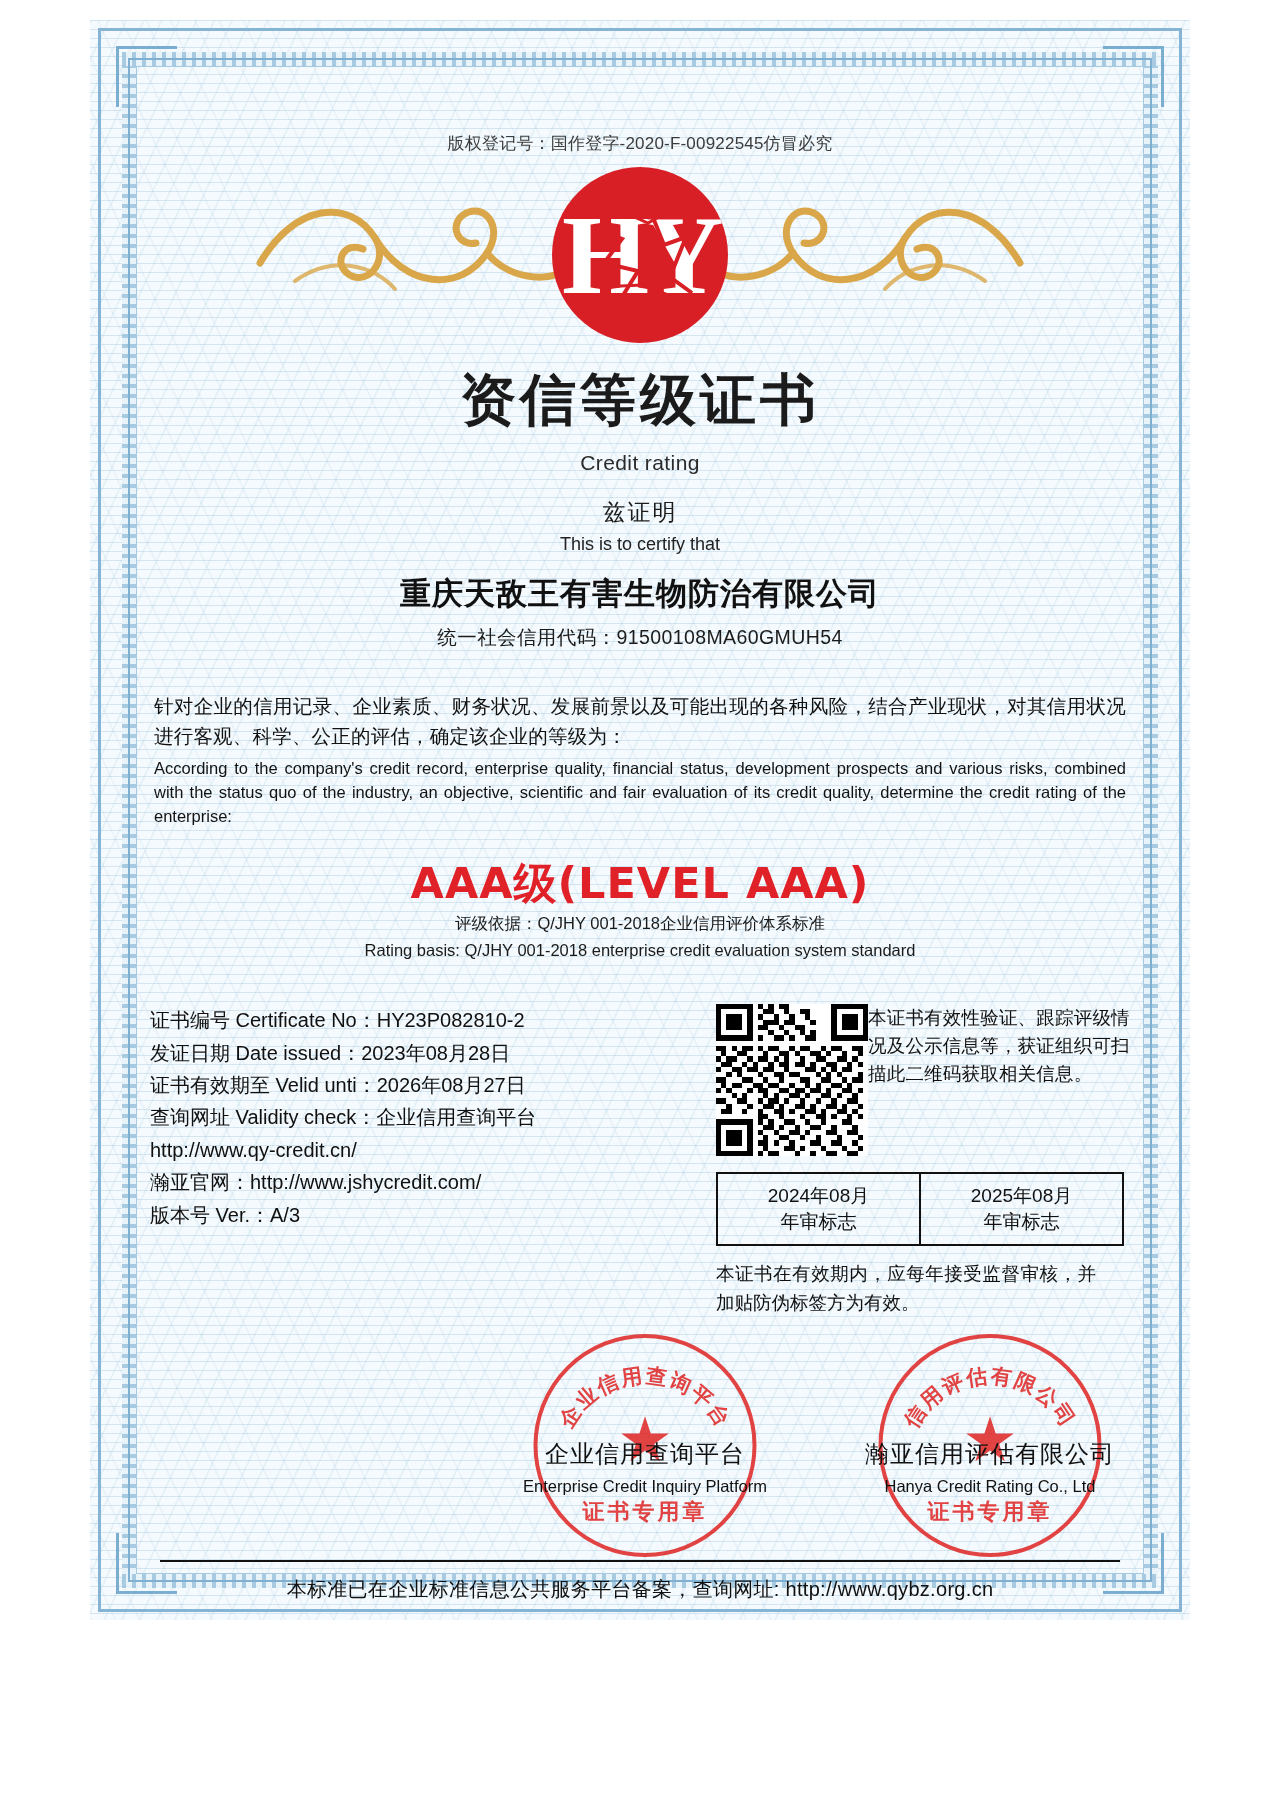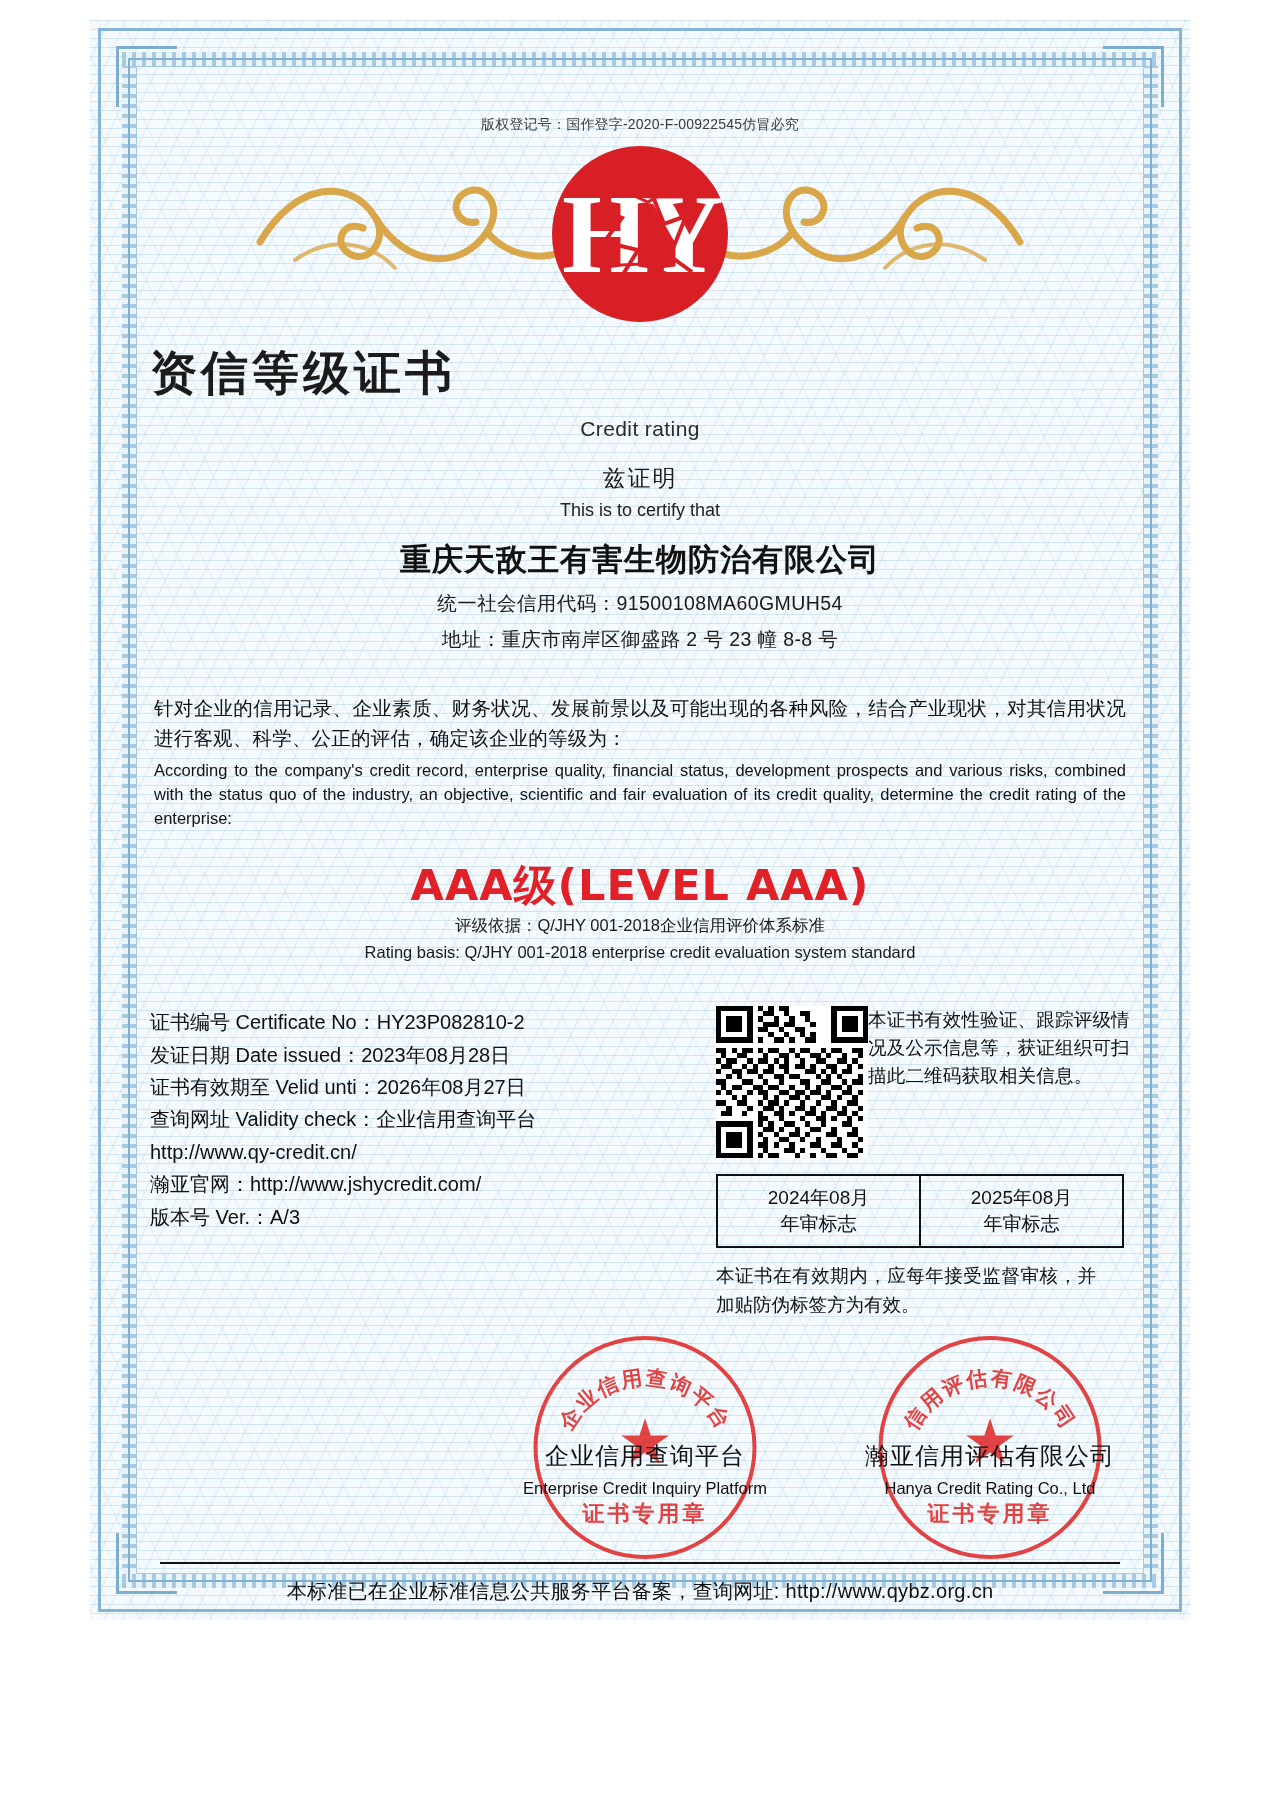--- a/index.html
+++ b/index.html
@@ -98,24 +98,24 @@
   .corner.br { right: 26px; bottom: 26px; border-left: none;  border-top: none;}
 
   .content {
     position: absolute;
     left: 60px; right: 60px; top: 56px; bottom: 56px;
   }
 
   
   .copyright {
     text-align: center;
-    font-size: 14px;
+    font-size: 17px;
     color: #3b3b3b;
     letter-spacing: .2px;
-    margin-top: 40px;
+    margin-top: 56px;
   }
 
   
   .logo-band {
     position: relative;
     height: 200px;
     margin-top: 4px;
   }
   .flourish {
     position: absolute;
@@ -150,22 +150,22 @@
     font-family: "Liberation Serif", serif;
     position: relative;
   }
   .logo-crack {
     position: absolute;
     inset: 0;
   }
 
   
   .title-cn {
-    text-align: left;
-    font-size: 47px;
+    text-align: center;
+    font-size: 56px;
     letter-spacing: 4px;
     color: #1b1b1b;
     font-weight: 700;
     margin-top: 4px;
     font-family: "DejaVu Sans", "Liberation Sans", sans-serif;
   }
   .title-en {
     text-align: center;
     font-size: 21px;
     color: #2a2a2a;
@@ -440,21 +440,20 @@
     </div>
 
     <div class="title-cn">资信等级证书</div>
     <div class="title-en">Credit rating</div>
 
     <div class="certify-cn">兹证明</div>
     <div class="certify-en">This is to certify that</div>
 
     <div class="company">重庆天敌王有害生物防治有限公司</div>
     <div class="sub-line">统一社会信用代码：91500108MA60GMUH54</div>
-    <div class="sub-line">地址：重庆市南岸区御盛路 2 号 23 幢 8-8 号</div>
 
     <div class="para">
       <div class="para-cn">针对企业的信用记录、企业素质、财务状况、发展前景以及可能出现的各种风险，结合产业现状，对其信用状况进行客观、科学、公正的评估，确定该企业的等级为：</div>
       <div class="para-en">According to the company's credit record, enterprise quality, financial status, development prospects and various risks, combined with the status quo of the industry, an objective, scientific and fair evaluation of its credit quality, determine the credit rating of the enterprise:</div>
     </div>
 
     <div class="level">AAA级(LEVEL AAA)</div>
     <div class="basis-cn">评级依据：Q/JHY 001-2018企业信用评价体系标准</div>
     <div class="basis-en">Rating basis: Q/JHY 001-2018 enterprise credit evaluation system standard</div>
 

